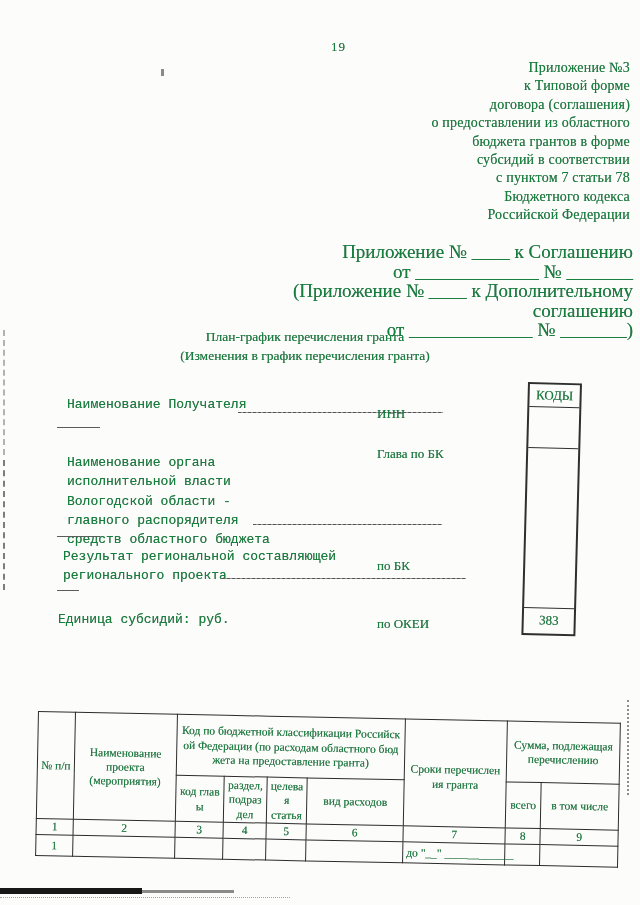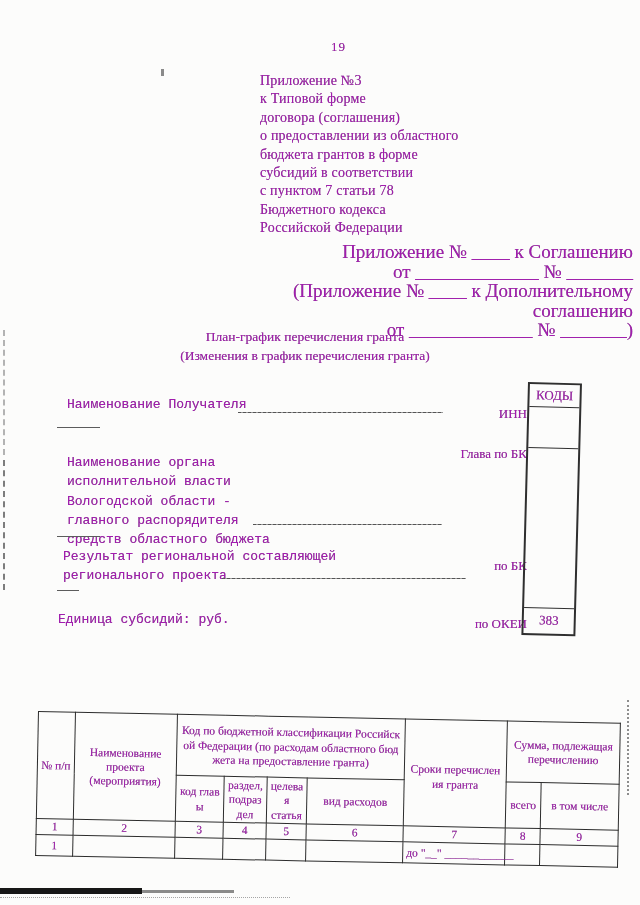--- a/index.html
+++ b/index.html
@@ -1,35 +1,35 @@
 <!DOCTYPE html>
 <html><head>
 <meta charset="utf-8">
 <style>
   html,body{margin:0;padding:0;background:#e8e8e8;}
   #page{
     position:relative;width:640px;height:905px;margin:0 auto;
     background:#fcfcfb;overflow:hidden;
     font-family:"Liberation Serif","DejaVu Serif",serif;
-    color:#a21caf;
+    color:#15803d;
     text-shadow:0 0 .4px rgba(40,40,40,.55);
   }
   .abs{position:absolute;}
   .pre{white-space:pre-line;}
   .page-num{left:331px;top:39px;font-size:13px;letter-spacing:1px;}
-  .corner-note{right:10px;top:72px;width:370px;
+  .corner-note{right:10px;top:59px;width:370px;text-align:right;
     font-size:14px;line-height:18.4px;letter-spacing:.2px;}
   .appendix-note{right:7px;top:242px;width:430px;text-align:right;
     font-size:19px;line-height:19.5px;}
   .doc-title{left:95px;top:328px;width:420px;text-align:center;
     font-size:13.5px;line-height:18.5px;}
   .flabel{font-size:13px;line-height:19.3px;font-family:Liberation Mono, monospace;}
   .blank{height:1px;background:#5c5c5c;}
   .blank.dot{background:repeating-linear-gradient(90deg,#555 0 3px,#999 3px 5px);}
-  .rlabel{left:377px;width:150px;text-align:right;font-size:13px;}
+  .rlabel{left:377px;width:150px;text-align:left;font-size:13px;}
   
   .codes-box{left:528px;top:382px;width:54px;height:253px;
     border:2px solid #2f2f2f;transform:rotate(1.5deg);transform-origin:0 0;
     box-sizing:border-box;background:transparent;}
   .codes-cell{box-sizing:border-box;text-align:center;font-size:13px;}
   .cc1{height:23px;border-bottom:1px solid #2f2f2f;padding-top:3px;}
   .cc2{height:41px;border-bottom:1px solid #2f2f2f;}
   .cc3{height:160px;border-bottom:1px solid #2f2f2f;}
   .cc4{height:25px;padding-top:4px;}
   

